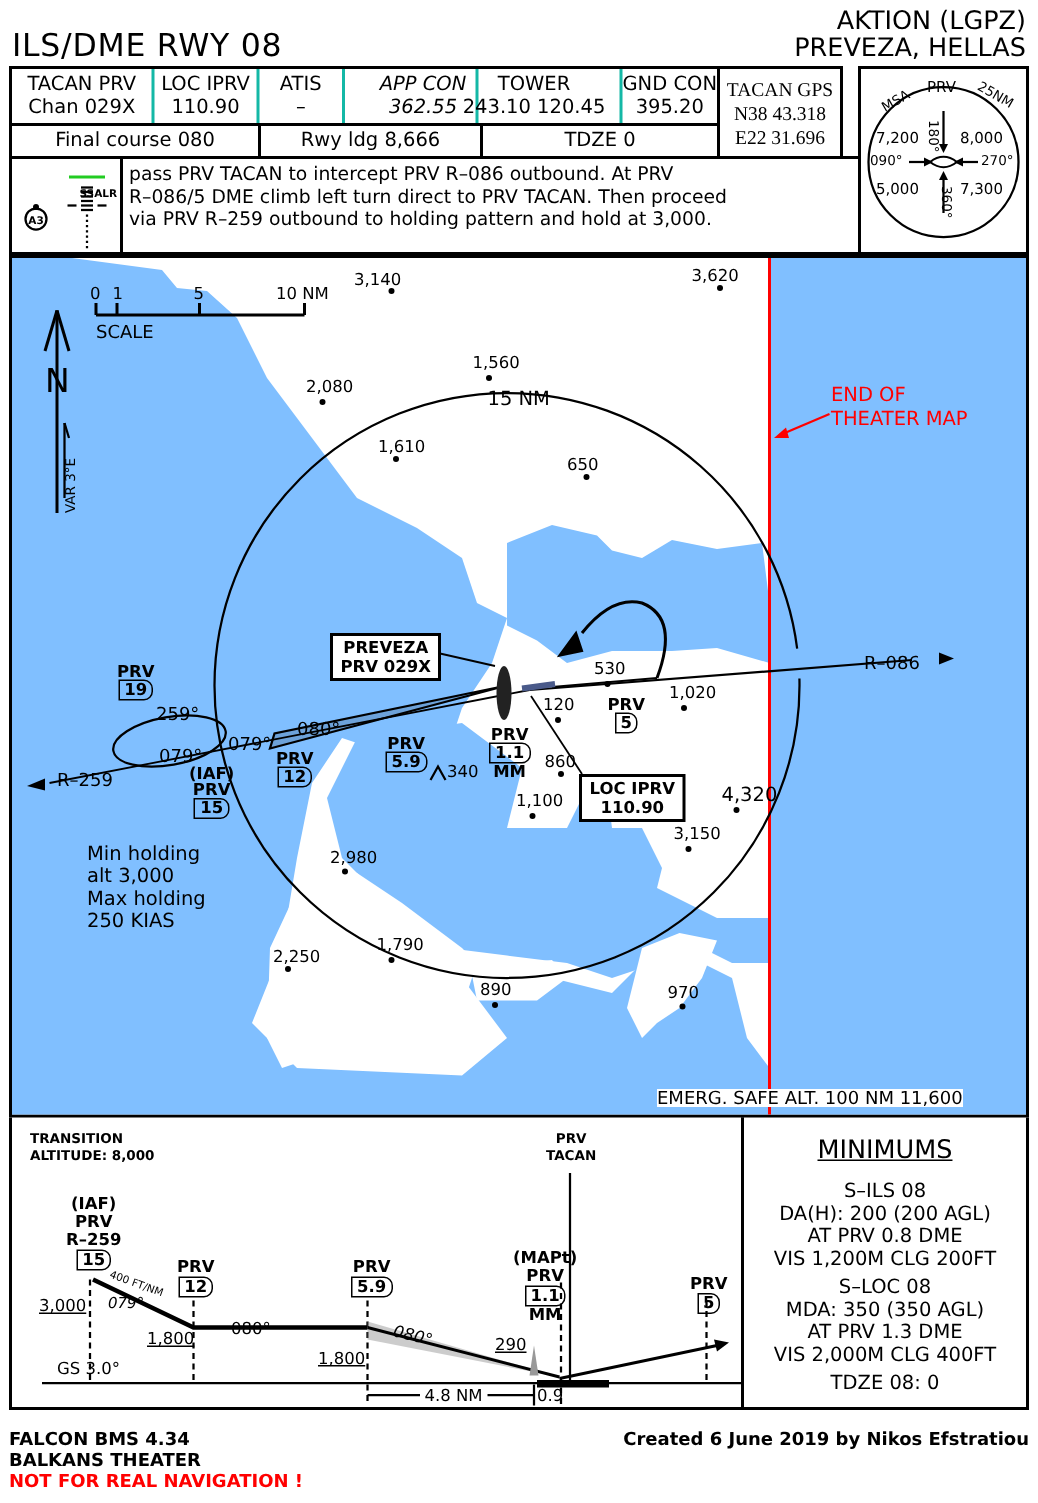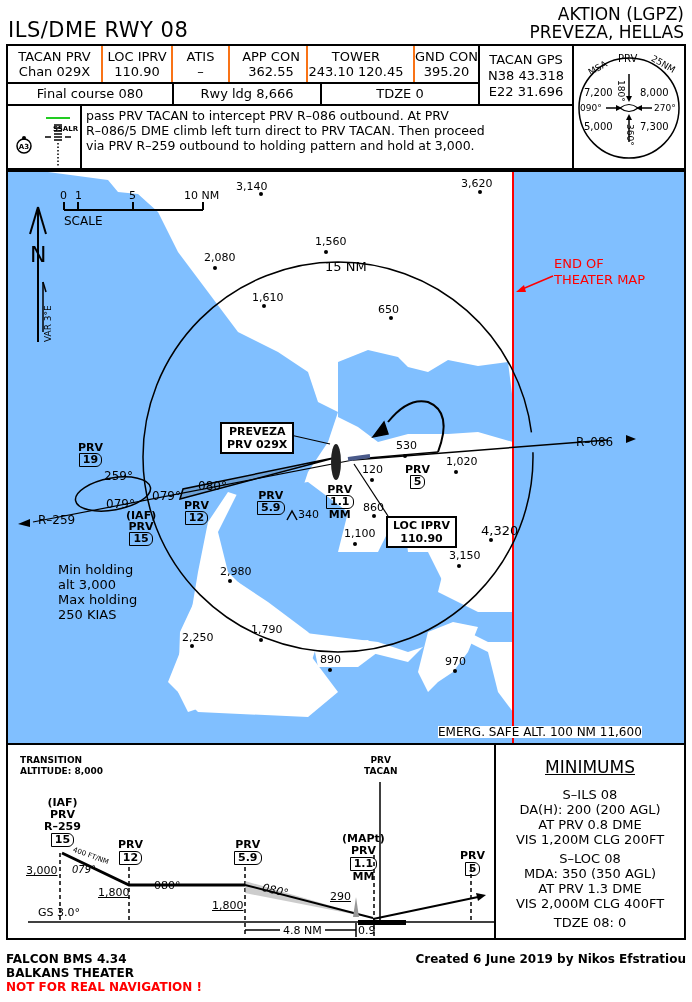--- a/index.html
+++ b/index.html
@@ -5,21 +5,21 @@
   * { box-sizing: border-box; margin: 0; padding: 0; }
   html, body { width: 692px; height: 1002px; background: #fff; overflow: hidden; }
   body { position: relative; font-family: "DejaVu Sans", sans-serif; color: #000; }
   .abs { position: absolute; }
   .t { position: absolute; white-space: nowrap; line-height: 1; }
   .title-main { left: 8px; top: 20px; font-size: 21px; letter-spacing: 0.5px; }
   .airport-name { right: 8px; top: 6px; font-size: 17px; text-align: right; }
   .airport-loc { right: 8px; top: 24px; font-size: 17px; }
 
   .hdr-box { position: absolute; border: 2px solid #000; }
-  .cell { position: absolute; border-right: 2px solid #f97316; text-align: center; font-size: 13px; line-height: 15px; padding-top: 3px; }
+  .cell { position: absolute; border-right: 2px solid #14b8a6; text-align: center; font-size: 13px; line-height: 15px; padding-top: 3px; }
   .cell:last-child { border-right: none; }
   .row2cell { position: absolute; border-right: 2px solid #000; text-align: center; font-size: 13px; line-height: 20px; }
 
   .map { position: absolute; left: 6px; top: 170px; width: 680px; height: 575px; border: 2px solid #000; overflow: hidden; background: #fff; }
   .map svg { position: absolute; left: 0; top: 0; }
   .mtxt { position: absolute; white-space: nowrap; font-size: 11px; line-height: 1; }
   .spot { position: absolute; width: 4px; height: 4px; border-radius: 50%; background: #000; }
 
   .profile { position: absolute; left: 6px; top: 745px; width: 490px; height: 195px; border: 2px solid #000; border-top: none; overflow: hidden; }
   .mins { position: absolute; left: 494px; top: 745px; width: 192px; height: 195px; border: 2px solid #000; border-top: none; text-align: center; }
@@ -45,34 +45,34 @@
       <div>Chan 029X</div>
     </div>
   <div class="cell" style="left:95px; top:0; width:70px; height:36px;">
       <div>LOC IPRV</div>
       <div>110.90</div>
     </div>
   <div class="cell" style="left:165px; top:0; width:57px; height:36px;">
       <div>ATIS</div>
       <div>–</div>
     </div>
-  <div class="cell" style="left:228px; top:0; width:72px; height:36px;">
+  <div class="cell" style="left:239px; top:0; width:72px; height:36px;font-style:italic;">
       <div>APP CON</div>
       <div>362.55</div>
     </div>
   <div class="cell" style="left:291px; top:0; width:116px; height:36px;">
       <div>TOWER</div>
       <div>243.10 120.45</div>
     </div>
   <div class="cell" style="left:407px; top:0; width:63px; height:36px; border-right:none;">
       <div>GND CON</div>
       <div>395.20</div>
     </div>
 </div>
-<div class="hdr-box" style="left:478px; top:44px; width:96px; height:62px; text-align:center; font-size:13px; line-height:16px; padding-top:6px;">
+<div class="hdr-box" style="left:478px; top:44px; width:84px; height:62px; text-align:center; font-size:13px; line-height:16px; padding-top:6px;font-family:Liberation Serif, serif;">
   <div>TACAN GPS</div>
   <div>N38 43.318</div>
   <div>E22 31.696</div>
 </div>
 <div class="hdr-box" style="left:6px; top:82px; width:474px; height:24px;">
   <div class="row2cell" style="left:0; width:166px; height:20px;">Final course 080</div>
   <div class="row2cell" style="left:166px; width:148px; height:20px;">Rwy ldg 8,666</div>
   <div class="row2cell" style="left:314px; width:156px; height:20px; border-right:none;">TDZE 0</div>
 </div>
 

